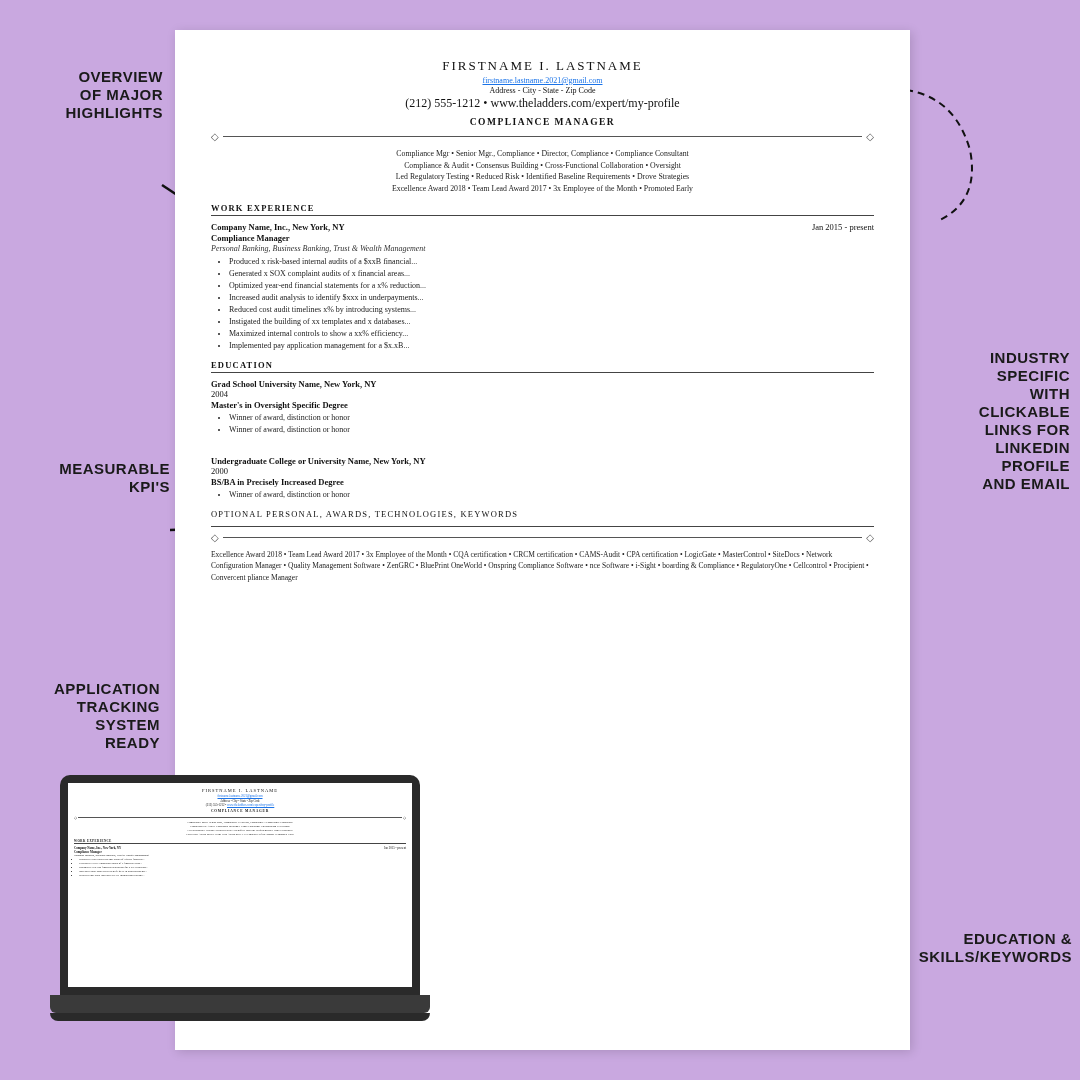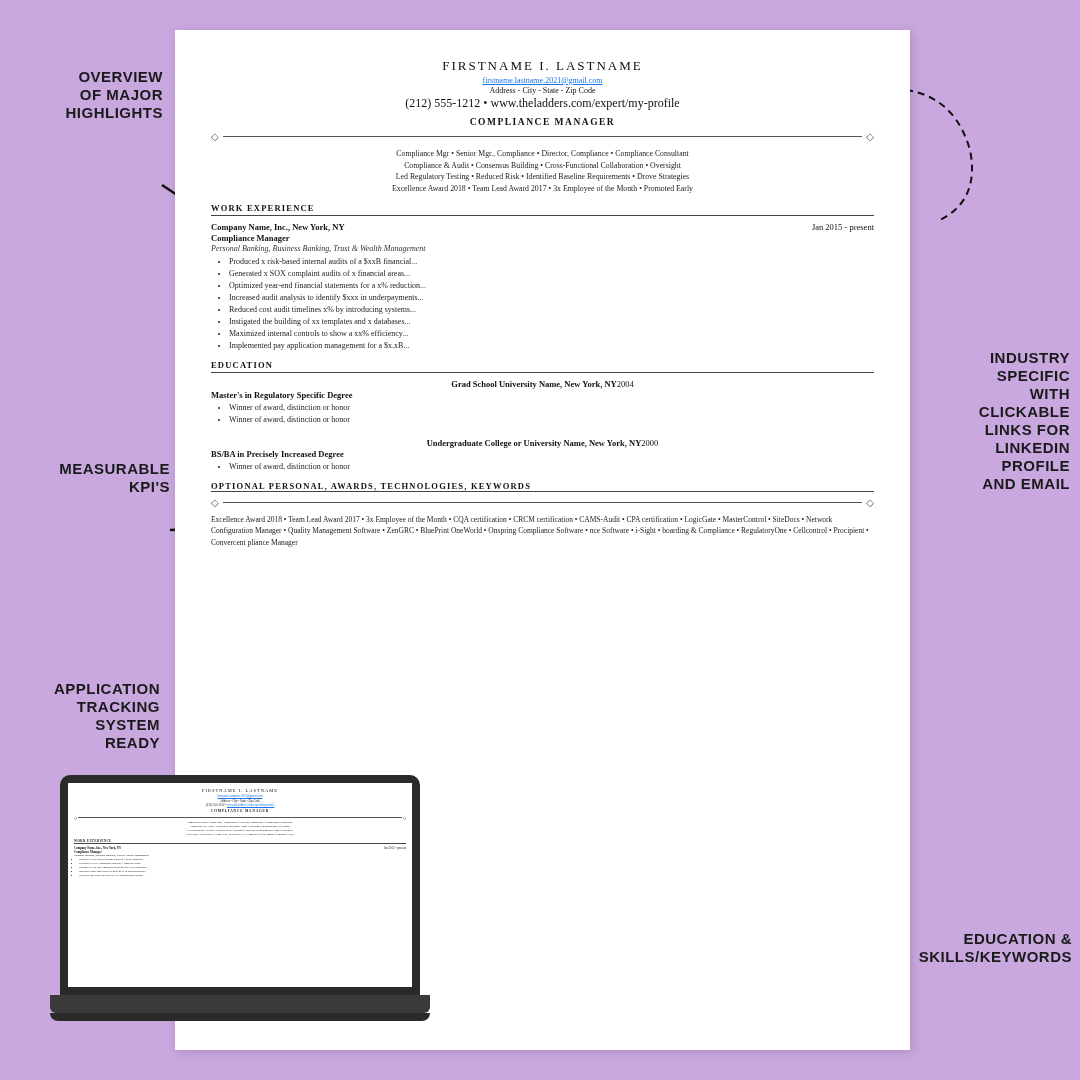--- a/index.html
+++ b/index.html
@@ -143,46 +143,47 @@
     }
 
     .bullet-list li {
       font-size: 8px;
       line-height: 1.5;
       color: #222;
     }
 
     .edu-header {
       display: flex;
-      justify-content: center;
+      justify-content: space-between;
       margin-bottom: 1px;
+      flex-direction: column;
     }
 
     .edu-school {
       font-size: 8.5px;
       font-weight: bold;
     }
 
     .edu-year {
       font-size: 8.5px;
       font-weight: normal;
     }
 
     .edu-degree {
       font-size: 8.5px;
       font-weight: bold;
       margin-bottom: 2px;
     }
 
     .optional-title {
       font-size: 8.5px;
-      font-weight: bold;
+      font-weight: normal;
       letter-spacing: 1.2px;
       border-bottom: 1px solid #444;
-      padding-bottom: 0;
+      padding-bottom: 7px;
       margin-bottom: 5px;
       margin-top: 8px;
       text-transform: uppercase;
     }
 
     .keywords-footer {
       font-size: 7.5px;
       line-height: 1.55;
       color: #222;
     }
@@ -402,27 +403,27 @@
     <li>Maximized internal controls to show a xx% efficiency...</li>
     <li>Implemented pay application management for a $x.xB...</li>
   </ul>
 
   <div class="section-header">EDUCATION</div>
 
   <div class="edu-header">
     <span class="edu-school">Grad School University Name, New York, NY</span>
     <span class="edu-year">2004</span>
   </div>
-  <div class="edu-degree">Master's in Regulatory Specific Degree</div>
+  <div class="edu-degree">Master's in Oversight Specific Degree</div>
   <ul class="bullet-list">
     <li>Winner of award, distinction or honor</li>
     <li>Winner of award, distinction or honor</li>
   </ul>
 
-  <div class="edu-header" style="margin-top: 12px;">
+  <div class="edu-header" style="margin-top: 20px;">
     <span class="edu-school">Undergraduate College or University Name, New York, NY</span>
     <span class="edu-year">2000</span>
   </div>
   <div class="edu-degree">BS/BA in Precisely Increased Degree</div>
   <ul class="bullet-list">
     <li>Winner of award, distinction or honor</li>
   </ul>
 
   <div class="optional-title">OPTIONAL PERSONAL, AWARDS, TECHNOLOGIES, KEYWORDS</div>
 

